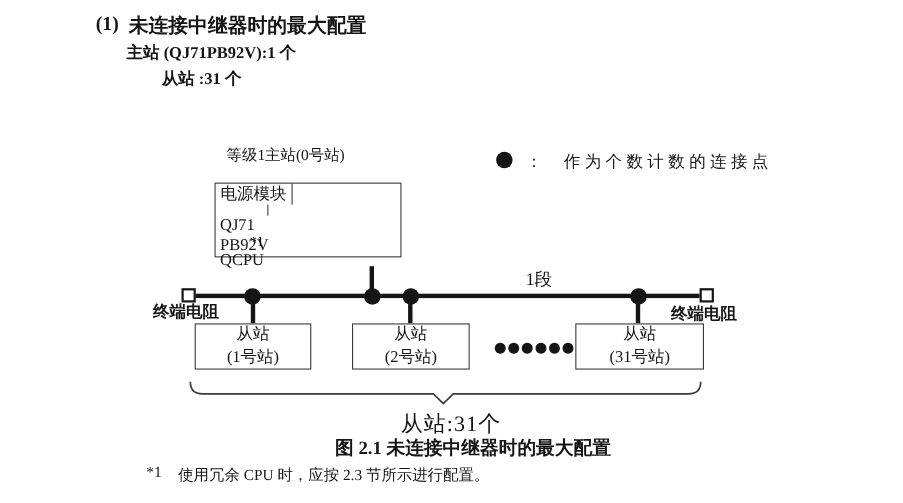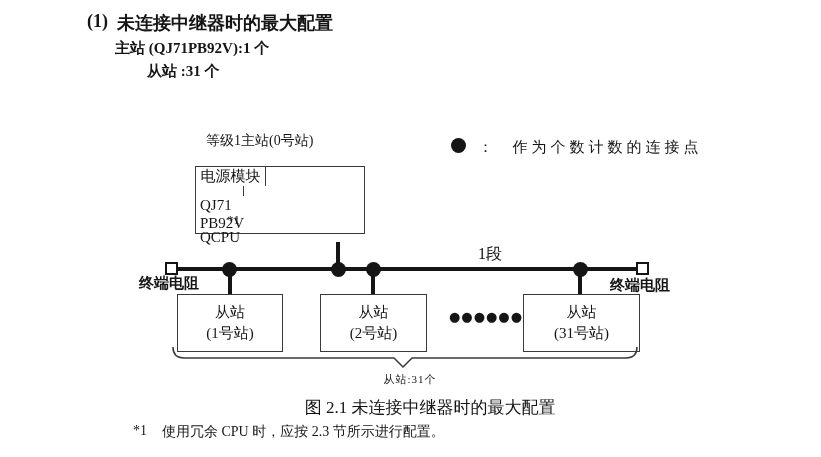--- a/index.html
+++ b/index.html
@@ -39,34 +39,34 @@
   .term-sq-right { left:636px; }
   .term-label { position:absolute; font-size:15px;font-weight:bold; }
   .term-label-left { left:139px; top:274px; }
   .term-label-right { left:610px; top:276px; }
   .seg-label { position:absolute; left:445px; top:244px; font-size:16px;margin-left:33px; }
 
   .bus-dot { position:absolute; top:262px; width:15px; height:15px; border-radius:50%; background:#151515; }
   .conn { position:absolute; width:4px; background:#151515; }
 
   .slave-box {
-    position:absolute; top:294px; height:58px; border:1.5px solid #3a3a3a; background:#fff;
+    position:absolute; top:294px; height:42px; border:1.5px solid #3a3a3a; background:#fff;
     display:flex; align-items:center; justify-content:center; text-align:center;
     font-size:15px; white-space:pre-line; line-height:1.4;
   }
   .slave1 { left:177px; width:106px; }
   .slave2 { left:320px; width:107px; }
   .slave31 { left:523px; width:117px; }
   .ellipsis { position:absolute; left:449px; top:309px; font-size:13px; letter-spacing:1px;
     font-family:"DejaVu Sans","Liberation Sans",sans-serif; color:#151515; }
 
   .brace-svg { position:absolute; left:170px; top:344px; }
-  .brace-label { position:absolute; left:350px; top:372px; width:120px; text-align:center; font-size:11px; letter-spacing:1px; }
+  .brace-label { position:absolute; left:350px; top:372px; width:120px; text-align:center; font-size:20px; letter-spacing:1px; }
 
-  .caption { position:absolute; left:130px; top:396px; width:600px; text-align:center; font-size:17px; font-weight:normal; }
+  .caption { position:absolute; left:130px; top:396px; width:600px; text-align:center; font-size:17px; font-weight:bold; }
   .footnote { position:absolute; left:133px; top:423px; font-size:14px; display:flex; }
   .fn-marker { width:29px; flex:none; }
 </style>
 </head>
 <body>
 
 <div class="page">
 
   <div class="heading">
     <span class="num">(1)</span>

